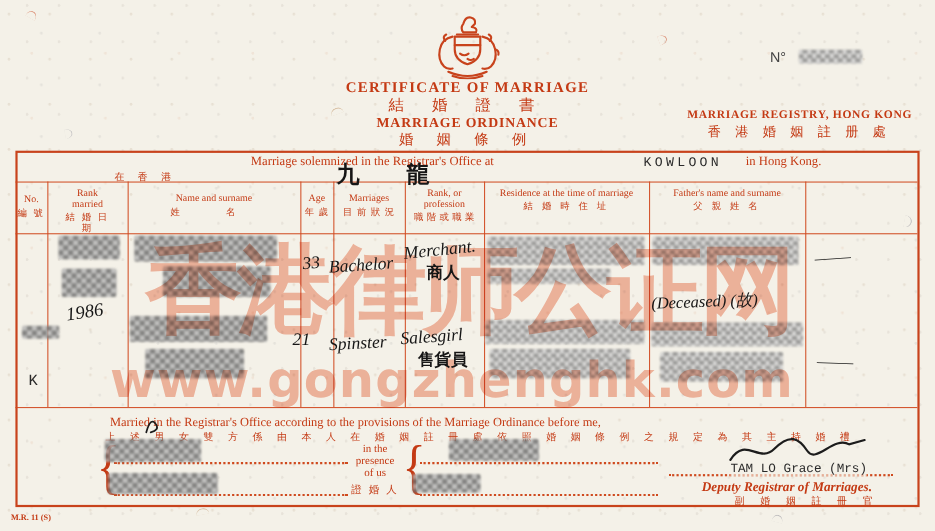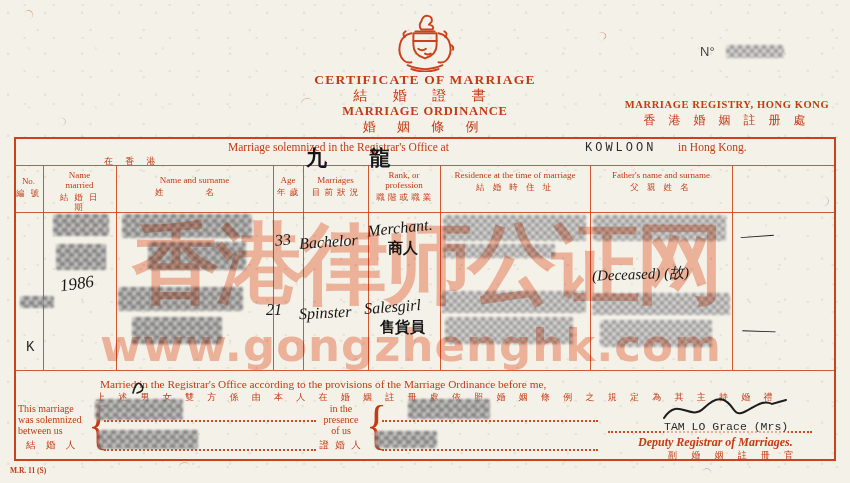--- a/index.html
+++ b/index.html
@@ -99,21 +99,21 @@
   <div class="gl v" style="left:368px;"></div>
   <div class="gl v" style="left:440px;"></div>
   <div class="gl v" style="left:590px;"></div>
   <div class="gl v" style="left:732px;"></div>
 
   <div class="hc" style="left:14px;width:29px;top:176px;">
     <div class="en">No.</div>
     <div class="zh">編 號</div>
   </div>
   <div class="hc" style="left:56px;width:47px;top:170px;">
-    <div class="en">Name married</div>
+    <div class="en">Rank married</div>
     <div class="zh">結 婚 日 期</div>
   </div>
   <div class="hc" style="left:134px;width:121px;top:175px;">
     <div class="en">Name and surname</div>
     <div class="zh" style="letter-spacing:20px;">姓 名</div>
   </div>
   <div class="hc" style="left:272px;width:32px;top:175px;">
     <div class="en">Age</div>
     <div class="zh" style="letter-spacing:1px;">年 歲</div>
   </div>
@@ -167,26 +167,20 @@
   <div class="wm" style="left:100px;top:323px;font-size:45px;letter-spacing:1px;">www.gongzhenghk.com</div>
 
   <div class="rp" style="left:100px;top:378px;font-size:11.3px;">Married in the Registrar's Office according to the provisions of the Marriage Ordinance before me,</div>
   <div class="rp" style="left:96px;top:391px;font-size:9px;letter-spacing:5.5px;">上 述 男 女 雙 方 係 由 本 人 在 婚 姻 註 冊 處 依 照 婚 姻 條 例 之 規 定 為 其 主 持 婚 禮</div>
   <div class="abs" style="left:130px;top:377px;z-index:4;">
     <svg width="18" height="20" viewBox="0 0 18 20">
         <path d="M3 16 q4 -15 9 -7 q3 5 -5 7" fill="none" stroke="#1c1c1c" stroke-width="1.6" stroke-linecap="round"></path>
       </svg>
   </div>
 
-  <div class="lbl" style="left:18px;top:403px;">
-    <div class="ln">This marriage</div>
-    <div class="ln">was solemnized</div>
-    <div class="ln">between us</div>
-    <div class="zh" style="margin-left:8px;">結 婚 人</div>
-  </div>
   <div class="brace" style="left:88px;top:403px;font-size:44px;transform:scaleY(1.25);">{</div>
   <div class="dot" style="left:104px;top:420px;width:212px;"></div>
   <div class="dot" style="left:104px;top:449px;width:212px;"></div>
   <div class="px dk" style="left:95px;top:399px;width:88px;height:21px;"></div>
   <div class="px dk" style="left:98px;top:430px;width:100px;height:19px;"></div>
 
   <div class="lbl ctr" style="left:315px;top:403px;width:52px;">
     <div class="ln">in the</div>
     <div class="ln">presence</div>
     <div class="ln">of us</div>

